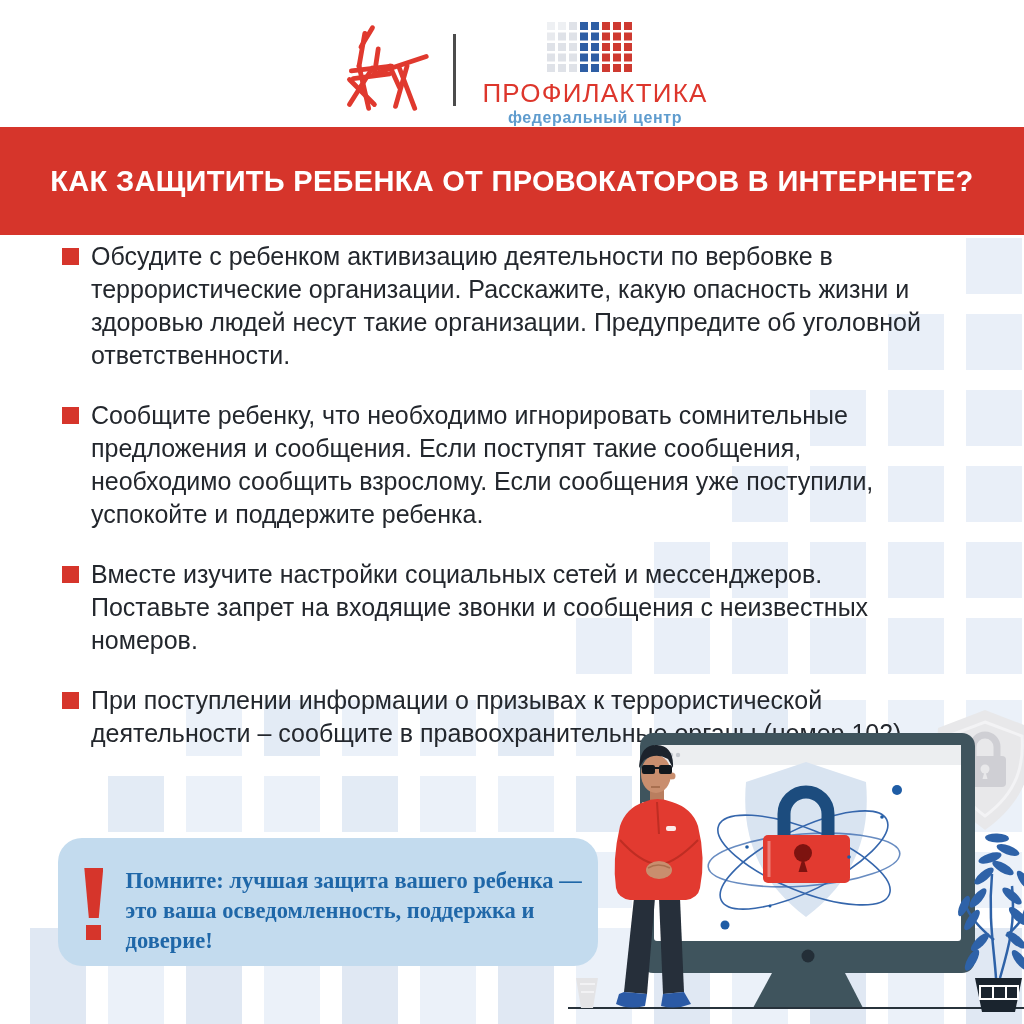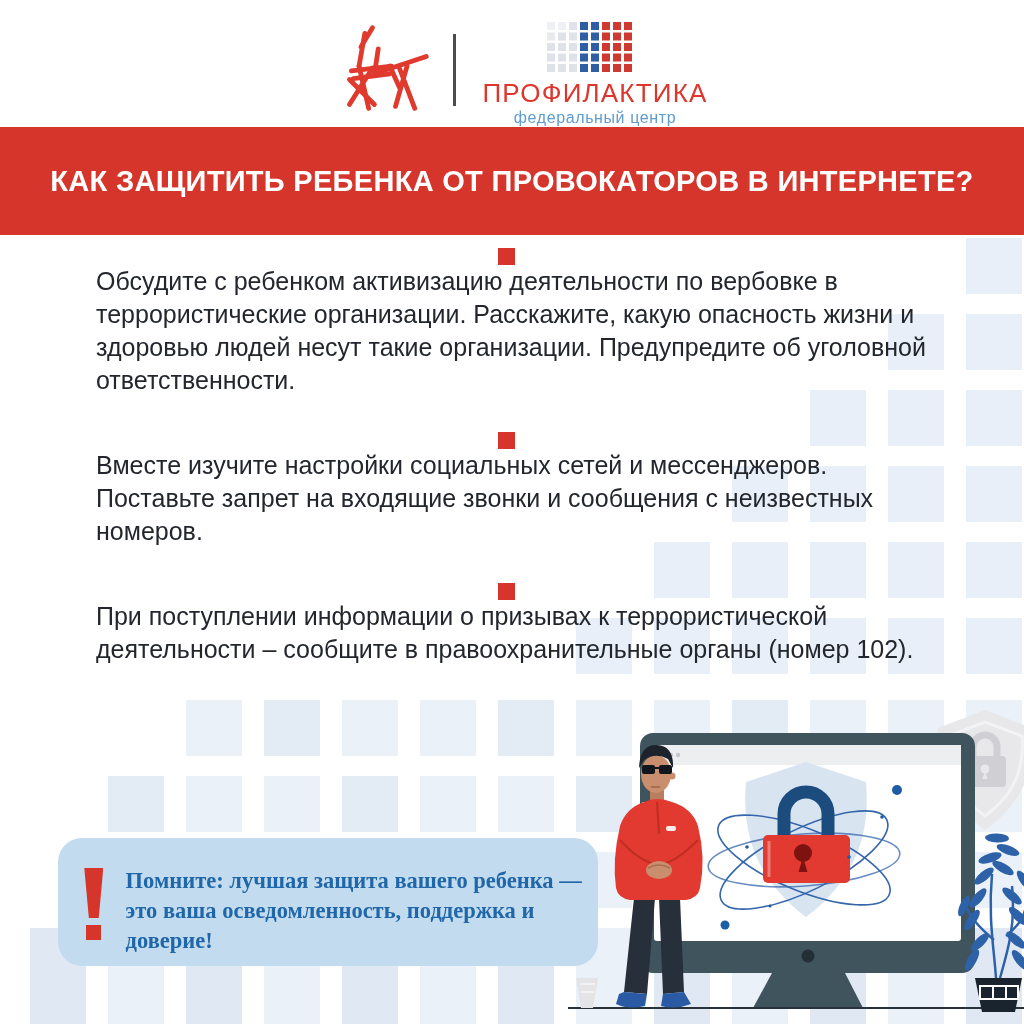--- a/index.html
+++ b/index.html
@@ -6,28 +6,28 @@
   .poster{position:relative;width:1024px;height:1024px;overflow:hidden;background:#ffffff;
           font-family:"Liberation Sans", sans-serif;}
   .bg-pattern{position:absolute;left:0;top:0;z-index:0;}
   
   .header{position:absolute;left:0;top:0;width:1024px;height:127px;z-index:2;}
   .chair-logo{position:absolute;left:336px;top:20px;width:96px;height:96px;}
   .logo-divider{position:absolute;left:453px;top:34px;width:3px;height:72px;background:#4c4c4c;}
   .brand{position:absolute;left:480px;top:22px;width:230px;text-align:center;}
   .pixel-grid{display:inline-block;margin-bottom:4px;}
   .brand-name{font-weight:normal;font-size:26px;letter-spacing:1.2px;color:#dd362c;line-height:26px;}
-  .brand-sub{font-size:16px;letter-spacing:.6px;color:#5f9cce;margin-top:3px;}
+  .brand-sub{font-size:16px;letter-spacing:.6px;color:#5f9cce;margin-top:3px;font-weight:bold;}
   
   .banner{position:absolute;left:0;top:127px;width:1024px;height:108px;background:#d6352b;z-index:2;
           display:flex;align-items:center;justify-content:center;}
   .banner h1{margin:0;color:#ffffff;font-size:29px;letter-spacing:.3px;font-weight:bold;white-space:nowrap;}
   
   .bullets{position:absolute;left:62px;top:240px;width:900px;margin:0;padding:0;list-style:none;z-index:2;}
-  .bullets li{display:flex;align-items:center;margin-bottom:27px;flex-direction:column;}
+  .bullets li{display:flex;align-items:flex-start;margin-bottom:27px;}
   .b-marker{flex:0 0 17px;width:17px;height:17px;background:#d6352b;margin:8px 12px 0 0;}
   .b-text{font-size:25px;line-height:33px;color:#23272d;max-width:832px;}
   
   .callout{position:absolute;left:58px;top:838px;width:540px;height:128px;background:#c3dbee;
            border-radius:24px;z-index:3;display:flex;align-items:flex-start;padding:0;box-sizing:border-box;font-family:Liberation Serif, serif;}
   .excl{margin:30px 0 0 26px;width:20px;display:flex;flex-direction:column;align-items:center;}
   .excl-bar{width:19px;height:50px;background:#d6352b;clip-path:polygon(0 0,100% 0,76% 100%,24% 100%);}
   .excl-dot{width:15px;height:15px;background:#d6352b;margin-top:7px;}
   .callout-text{margin:28px 0 0 22px;width:482px;font-size:22.5px;line-height:30px;font-weight:bold;color:#1f67a8;}
   
@@ -192,20 +192,24 @@
     <h1>КАК ЗАЩИТИТЬ РЕБЕНКА ОТ ПРОВОКАТОРОВ В ИНТЕРНЕТЕ?</h1>
   </div>
 
   <ul class="bullets">
     <li>
       <span class="b-marker"></span>
       <span class="b-text">Обсудите с ребенком активизацию деятельности по вербовке в террористические организации. Расскажите, какую опасность жизни и здоровью людей несут такие организации. Предупредите об уголовной ответственности.</span>
     </li>
     <li>
       <span class="b-marker"></span>
+      <span class="b-text">Сообщите ребенку, что необходимо игнорировать сомнительные предложения и сообщения. Если поступят такие сообщения, необходимо сообщить взрослому. Если сообщения уже поступили, успокойте и поддержите ребенка.</span>
+    </li>
+    <li>
+      <span class="b-marker"></span>
       <span class="b-text">Вместе изучите настройки социальных сетей и мессенджеров. Поставьте запрет на входящие звонки и сообщения с неизвестных номеров.</span>
     </li>
     <li>
       <span class="b-marker"></span>
       <span class="b-text">При поступлении информации о призывах к террористической деятельности – сообщите в правоохранительные органы (номер 102).</span>
     </li>
   </ul>
 
   <div class="callout">
     <div class="excl">

